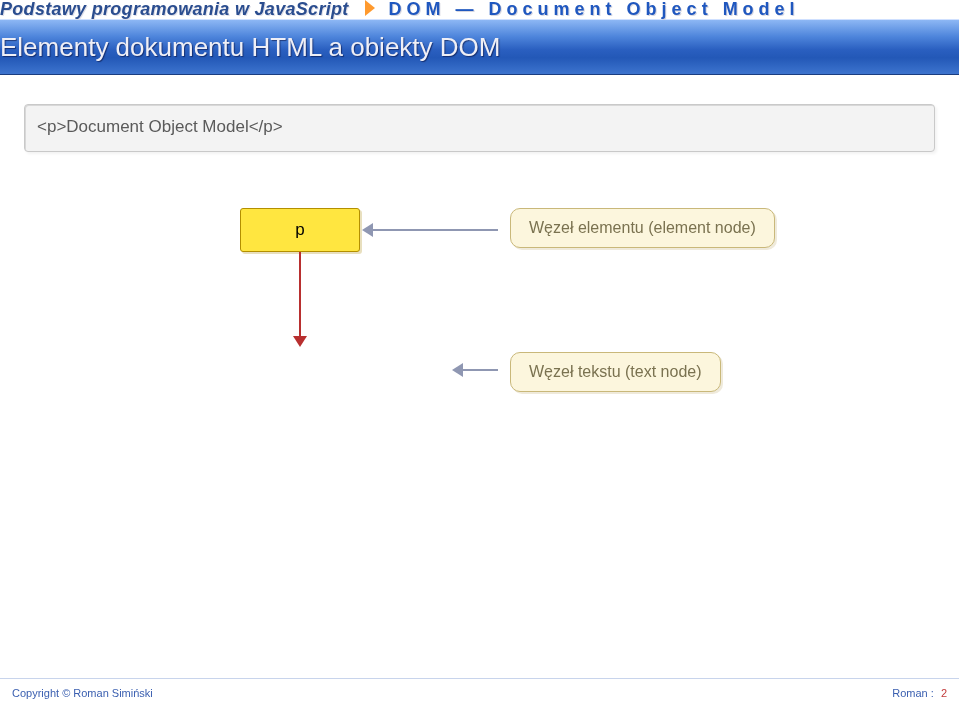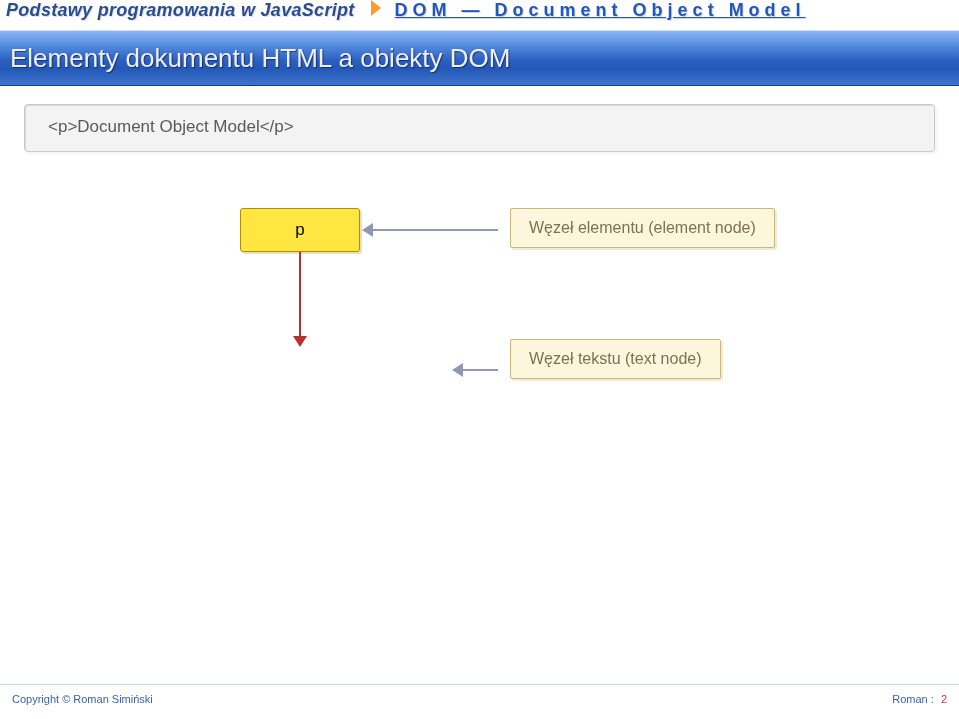--- a/index.html
+++ b/index.html
@@ -11,65 +11,64 @@
   position: relative;
   overflow: hidden;
 }
 .header {
   width: 100%;
   height: 86px;
   position: relative;
 }
 .top-line {
   display: flex;
-  height: 30px;
-  padding-left: 6px;
+  align-items: center;
+  height: 19px;
+  padding-left: 0;
 }
 .course {
   font-size: 18px;
   font-weight: bold;
   font-style: italic;
   color: #2a4d8f;
   text-shadow: 1px 1px 0 rgba(220,220,230,0.9);
   letter-spacing: 0.3px;
 }
 .arrow-sep {
   margin: 0 12px 0 16px;
   display: inline-block;
 }
 .topic {
   font-size: 18px;
   font-weight: bold;
   color: #1f57bf;
   letter-spacing: 5px;
   text-shadow: 1px 1px 0 rgba(210,210,220,0.9);
-  text-decoration: underline;
 }
 .banner {
   height: 56px;
   background: linear-gradient(to bottom, #8db7f4 0%, #4f86dc 30%, #2a5fc0 55%, #2358b7 70%, #3d74ce 100%);
   border-top: 1px solid #cfe0ff;
   border-bottom: 1px solid #1a3d80;
   display: flex;
   align-items: center;
-  padding-left: 10px;
 }
 .banner-title {
   font-size: 26px;
   color: #efeff6;
   font-weight: normal;
   text-shadow: 1px 1px 1px rgba(0,0,40,0.5);
 }
 .snippet {
   margin: 18px 24px 0 24px;
   border: 1px solid #c9c9c9;
   border-radius: 4px;
   background: #f3f3f3;
   box-shadow: 1px 1px 0 #d8d8d8 inset, 2px 2px 3px rgba(0,0,0,0.05);
-  padding: 12px 16px 14px 23px;
+  padding: 12px 16px 14px 12px;
   position: relative;
 }
 .snippet-text {
   font-family: "Trebuchet MS", Verdana, sans-serif;
   font-size: 17px;
   color: #5a5a5a;
 }
 .diagram {
   position: relative;
   margin-top: 16px;
@@ -97,29 +96,29 @@
   left: 150px;
   top: 180px;
   width: 300px;
   height: 44px;
   background: #fff6b0;
   color: #114890;
 }
 .label-box {
   position: absolute;
   border: 1px solid #c9b87a;
-  border-radius: 2px;
+  border-radius: 10px;
   background: #fcf6dd;
   box-shadow: 2px 2px 0 rgba(190,170,110,0.25);
   padding: 10px 18px;
   font-size: 16px;
   color: #7a7250;
 }
 .label-1 { left: 510px; top: 40px; }
-.label-2 { left: 510px; top: 171px; }
+.label-2 { left: 510px; top: 184px; }
 
 .conn-v {
   position: absolute;
   width: 2px;
   background: #b82f2f;
   left: 299px;
   top: 84px;
   height: 86px;
 }
 .arrowhead-down {
@@ -160,21 +159,21 @@
   position: absolute;
   top: 195px;
   left: 452px;
   width: 0; height: 0;
   border-top: 7px solid transparent;
   border-bottom: 7px solid transparent;
   border-right: 11px solid #8f97b2;
 }
 .footer {
   position: absolute;
-  bottom: 6px;
+  bottom: 12px;
   left: 0;
   width: 100%;
   height: 22px;
   border-top: 1px solid #c8d4ec;
   display: flex;
   align-items: center;
   justify-content: space-between;
   padding: 14px 12px;
   font-size: 11px;
   color: #3a5fb0;

